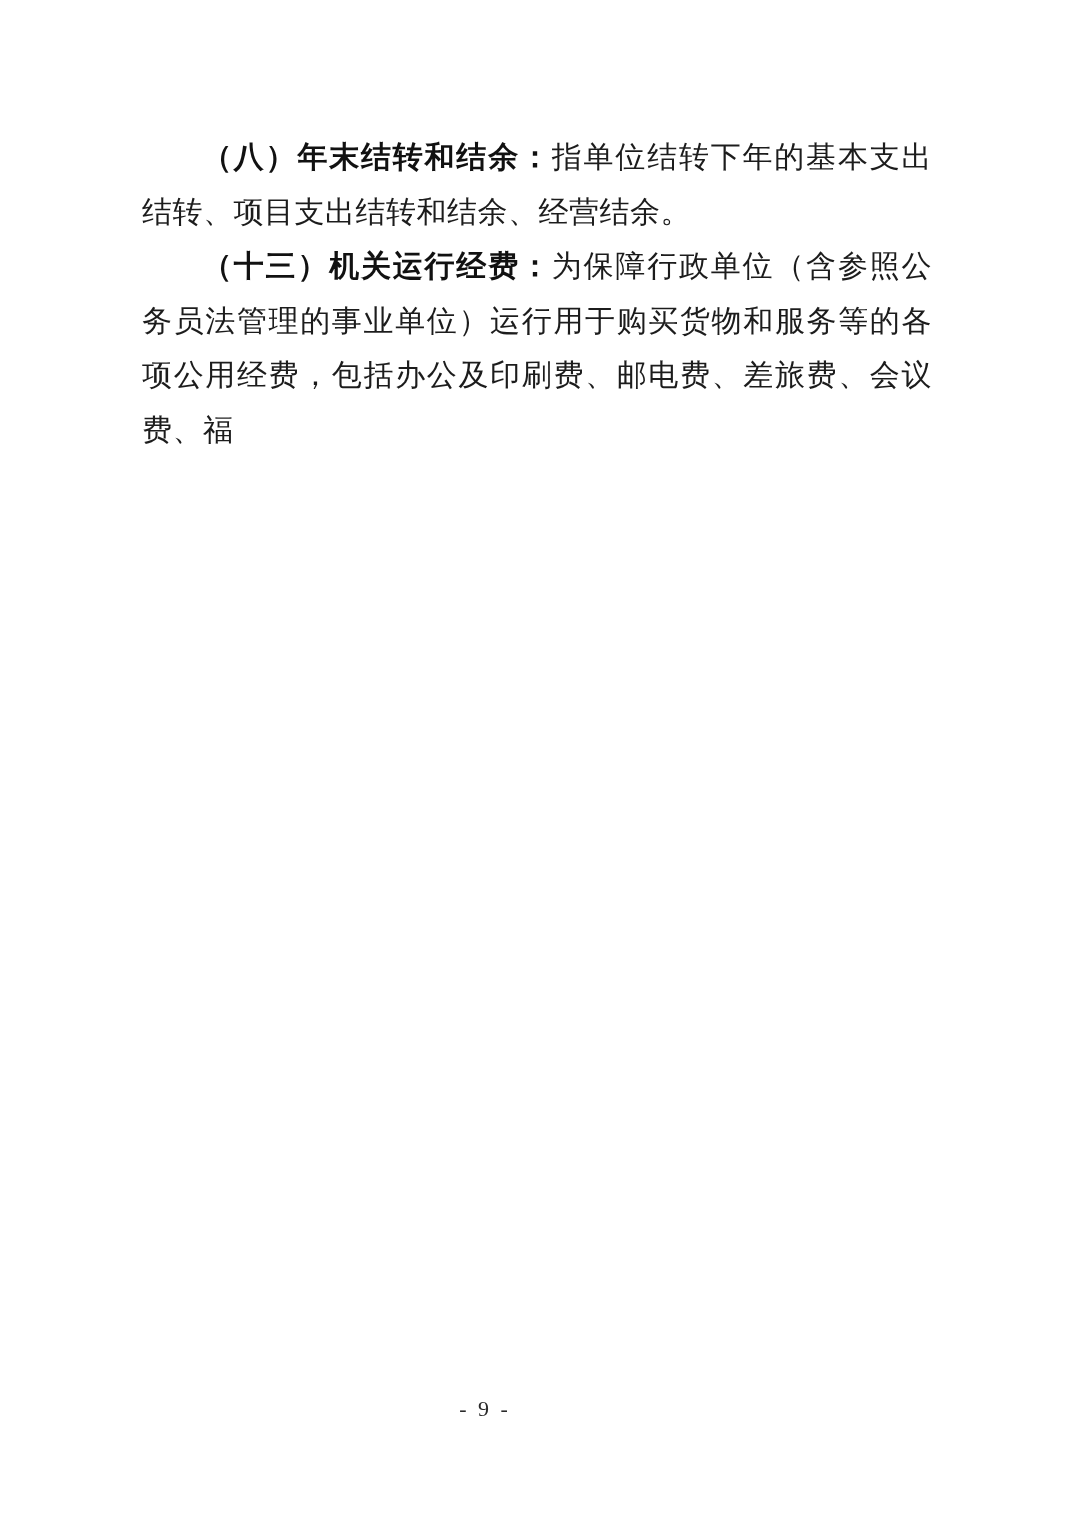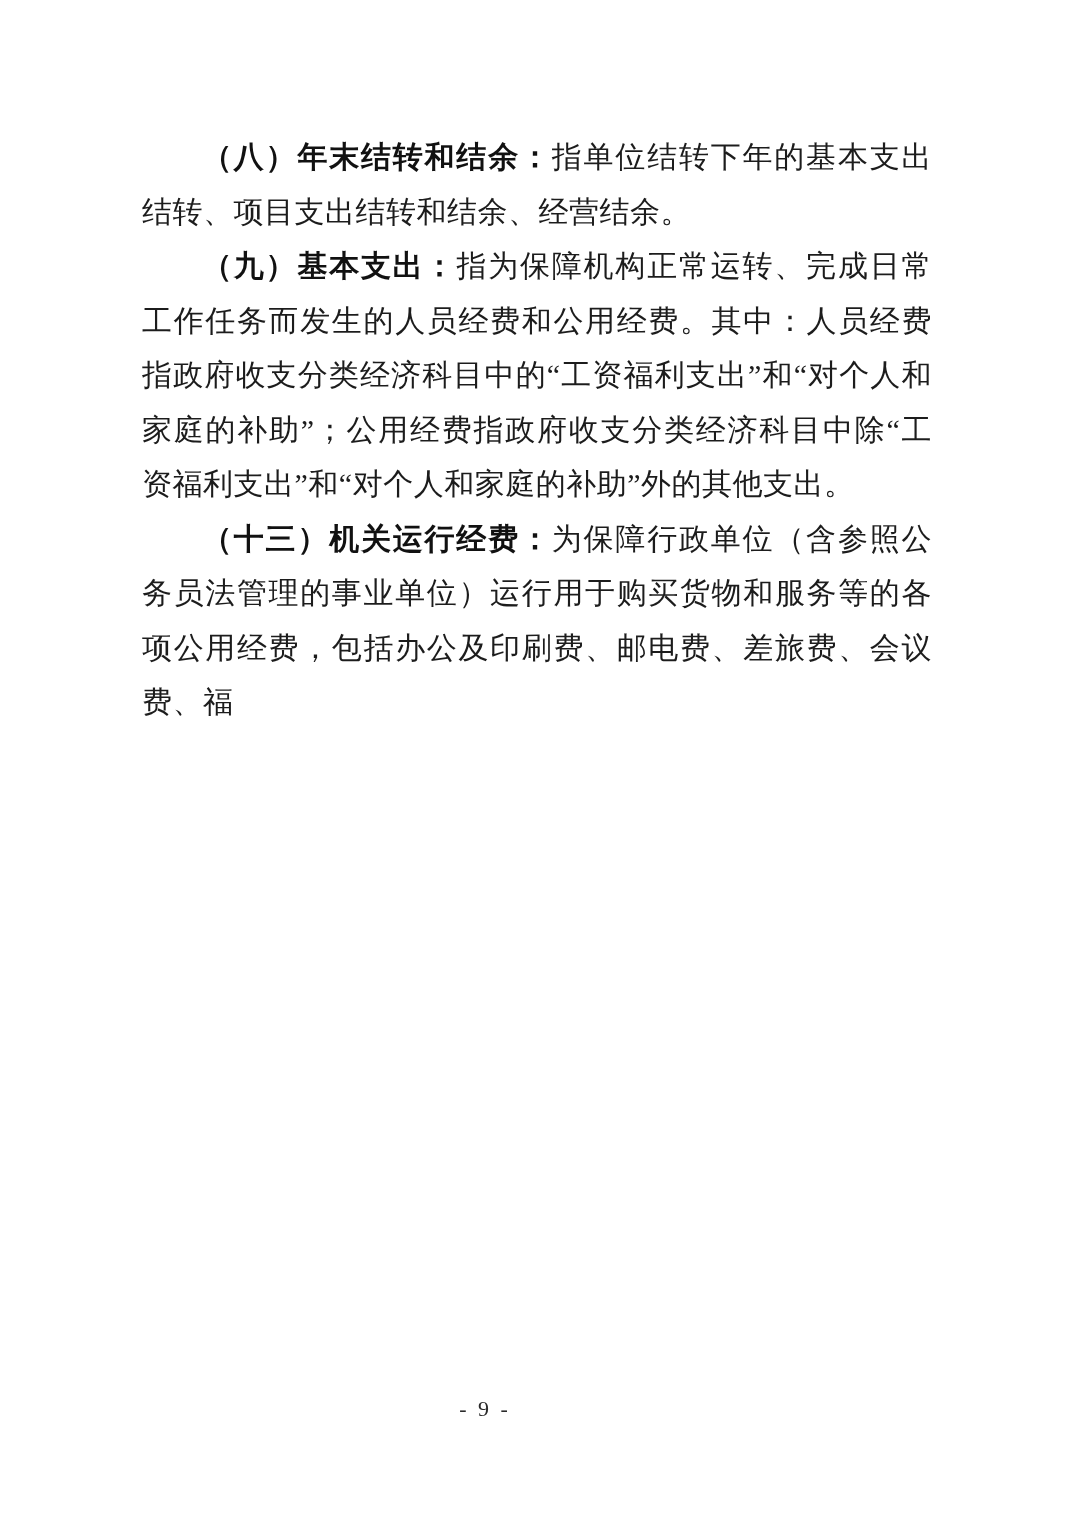--- a/index.html
+++ b/index.html
@@ -46,21 +46,20 @@
   }
 </style>
 </head>
 <body>
 
 <div class="page">
   <div class="content">
 
     <p class="para"><span class="label">（八）年末结转和结余：</span><span>指单位结转下年的基本支出结转、项目支出结转和结余、经营结余。</span></p>
 
-    <p class="para"><span class="label">（九）基本支出：</span><span>指为保障机构正常运转、完成日常工作任务而发生的人员经费和公用经费。其中：人员经费指政府收支分类经济科目中的“工资福利支出”和“对个人和家庭的补助”；公用经费指政府收支分类经济科目中除“工资福利支出”和“对个人和家庭的补助”外的其他支出。</span></p>
 
 
 
 
     <p class="para"><span class="label">（十三）机关运行经费：</span><span>为保障行政单位（含参照公务员法管理的事业单位）运行用于购买货物和服务等的各项公用经费，包括办公及印刷费、邮电费、差旅费、会议费、福</span></p>
 
   </div>
 
   <div class="page-number">- 9 -</div>
 </div>

